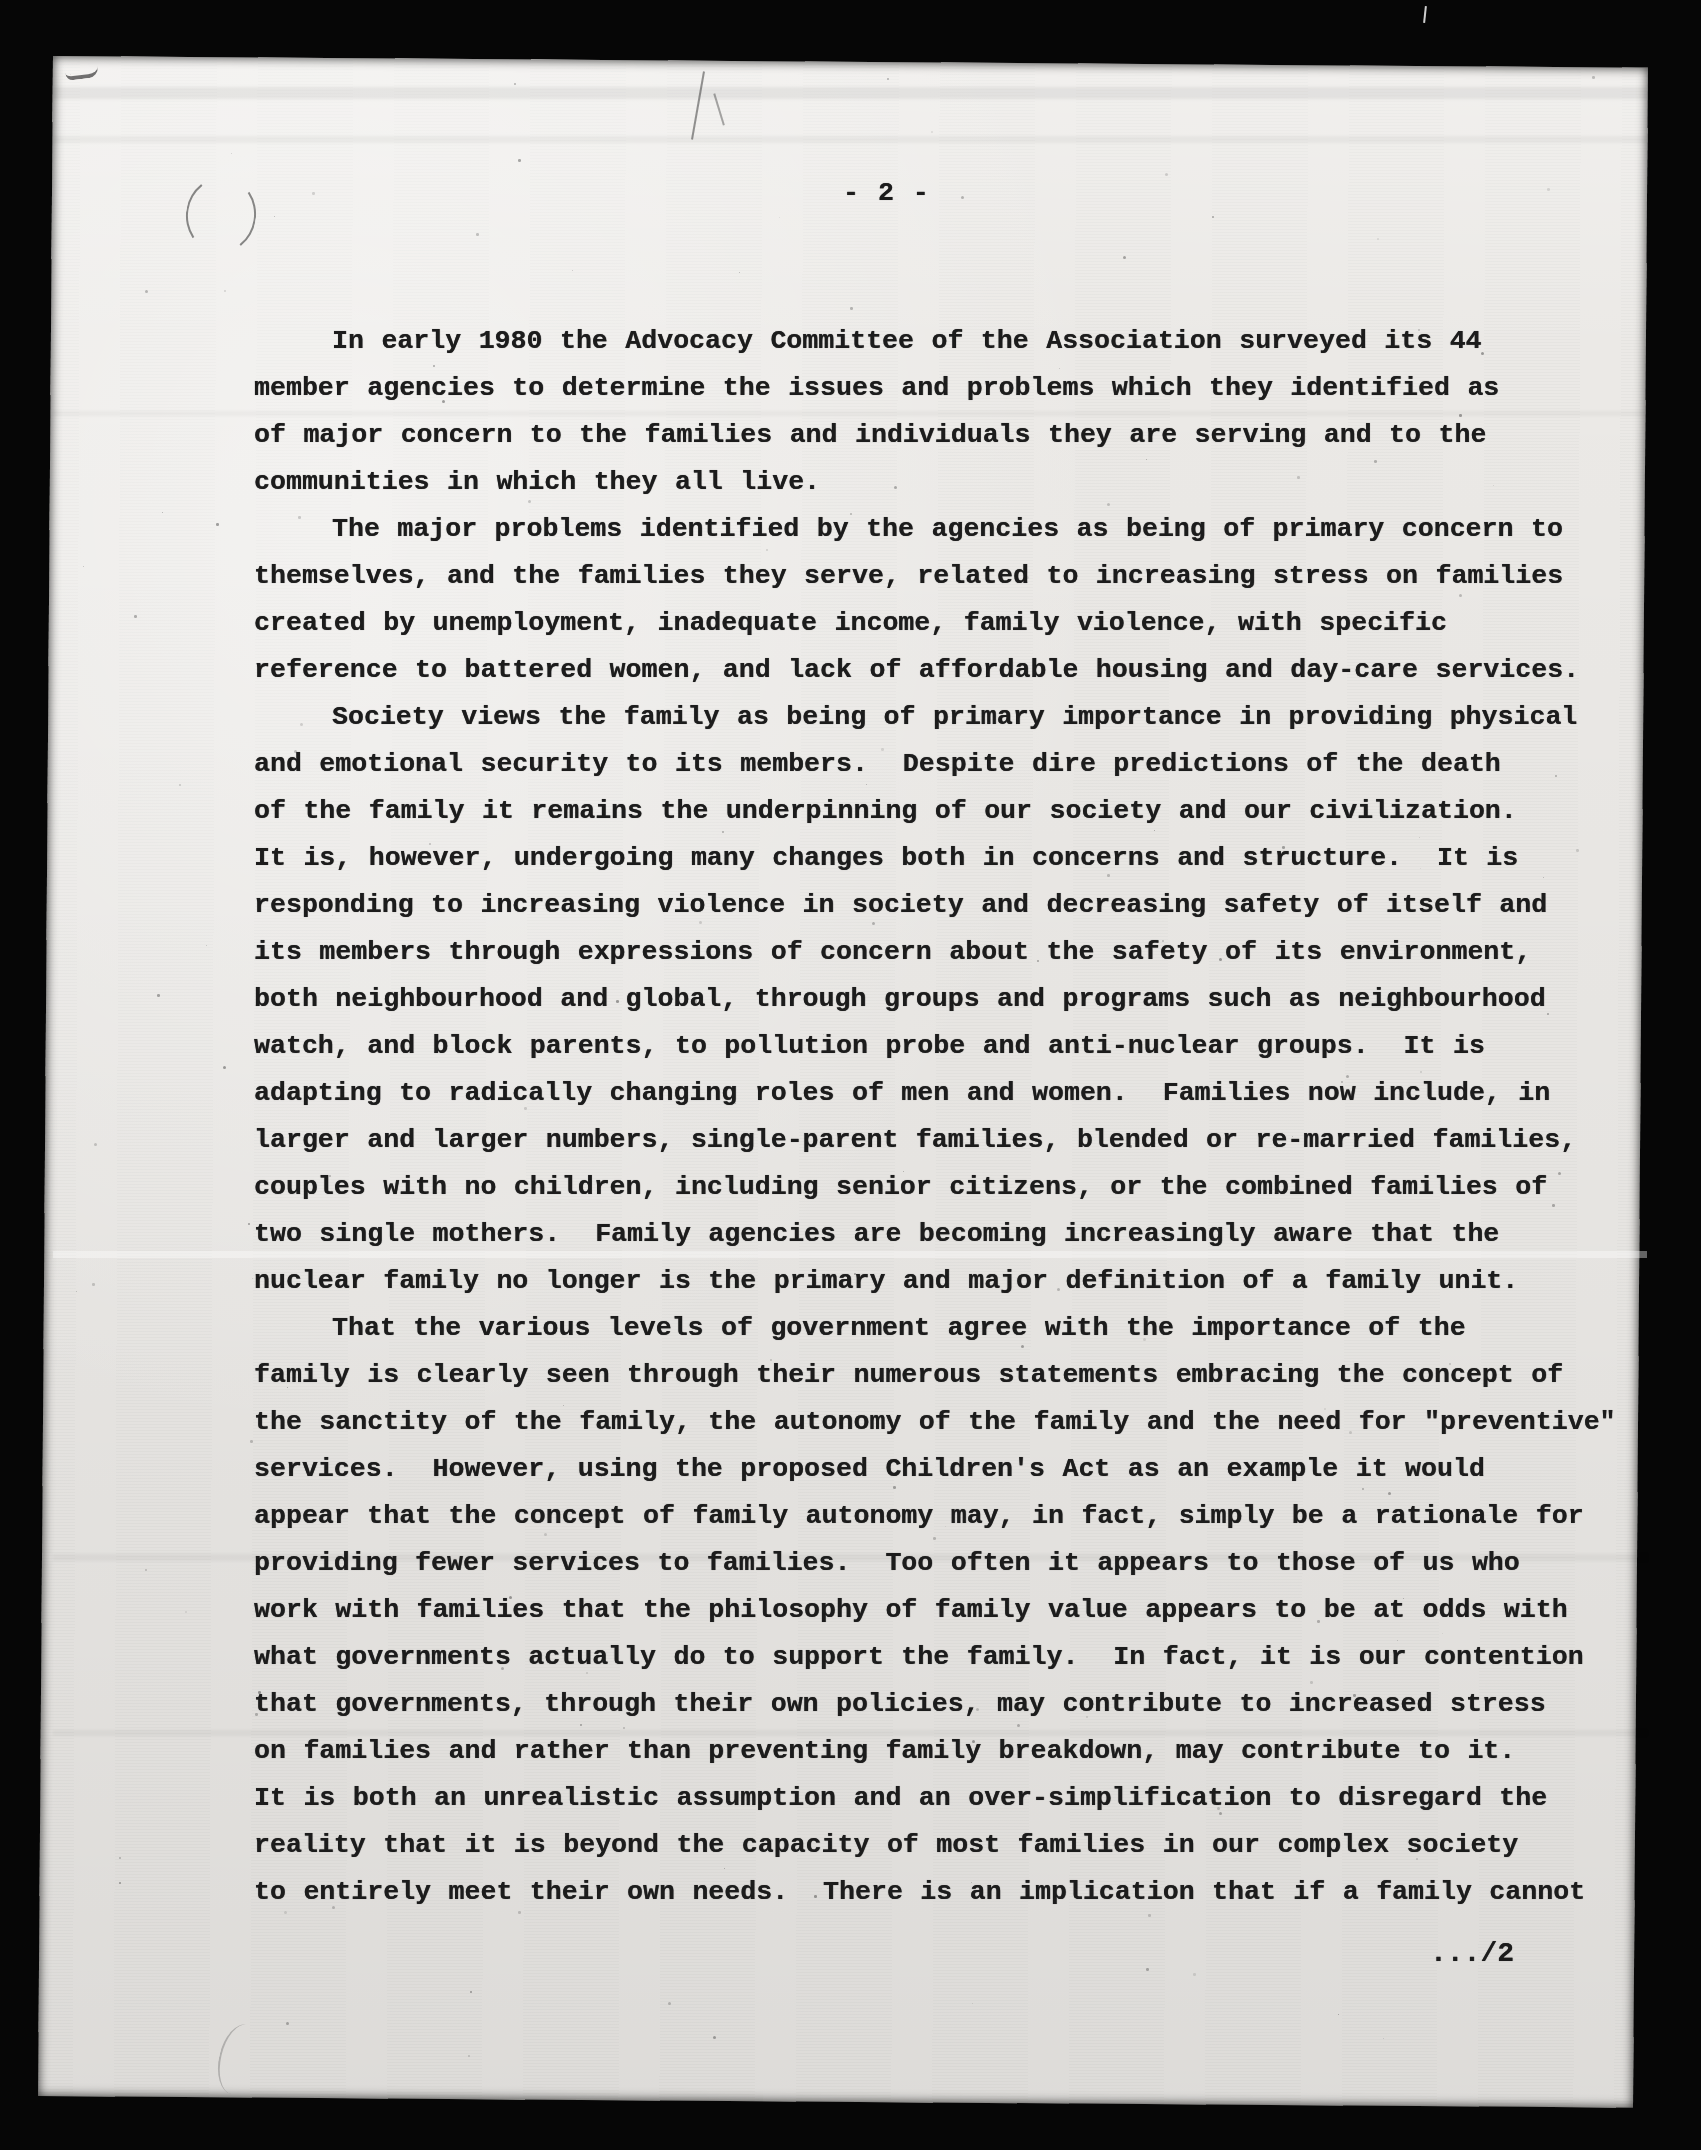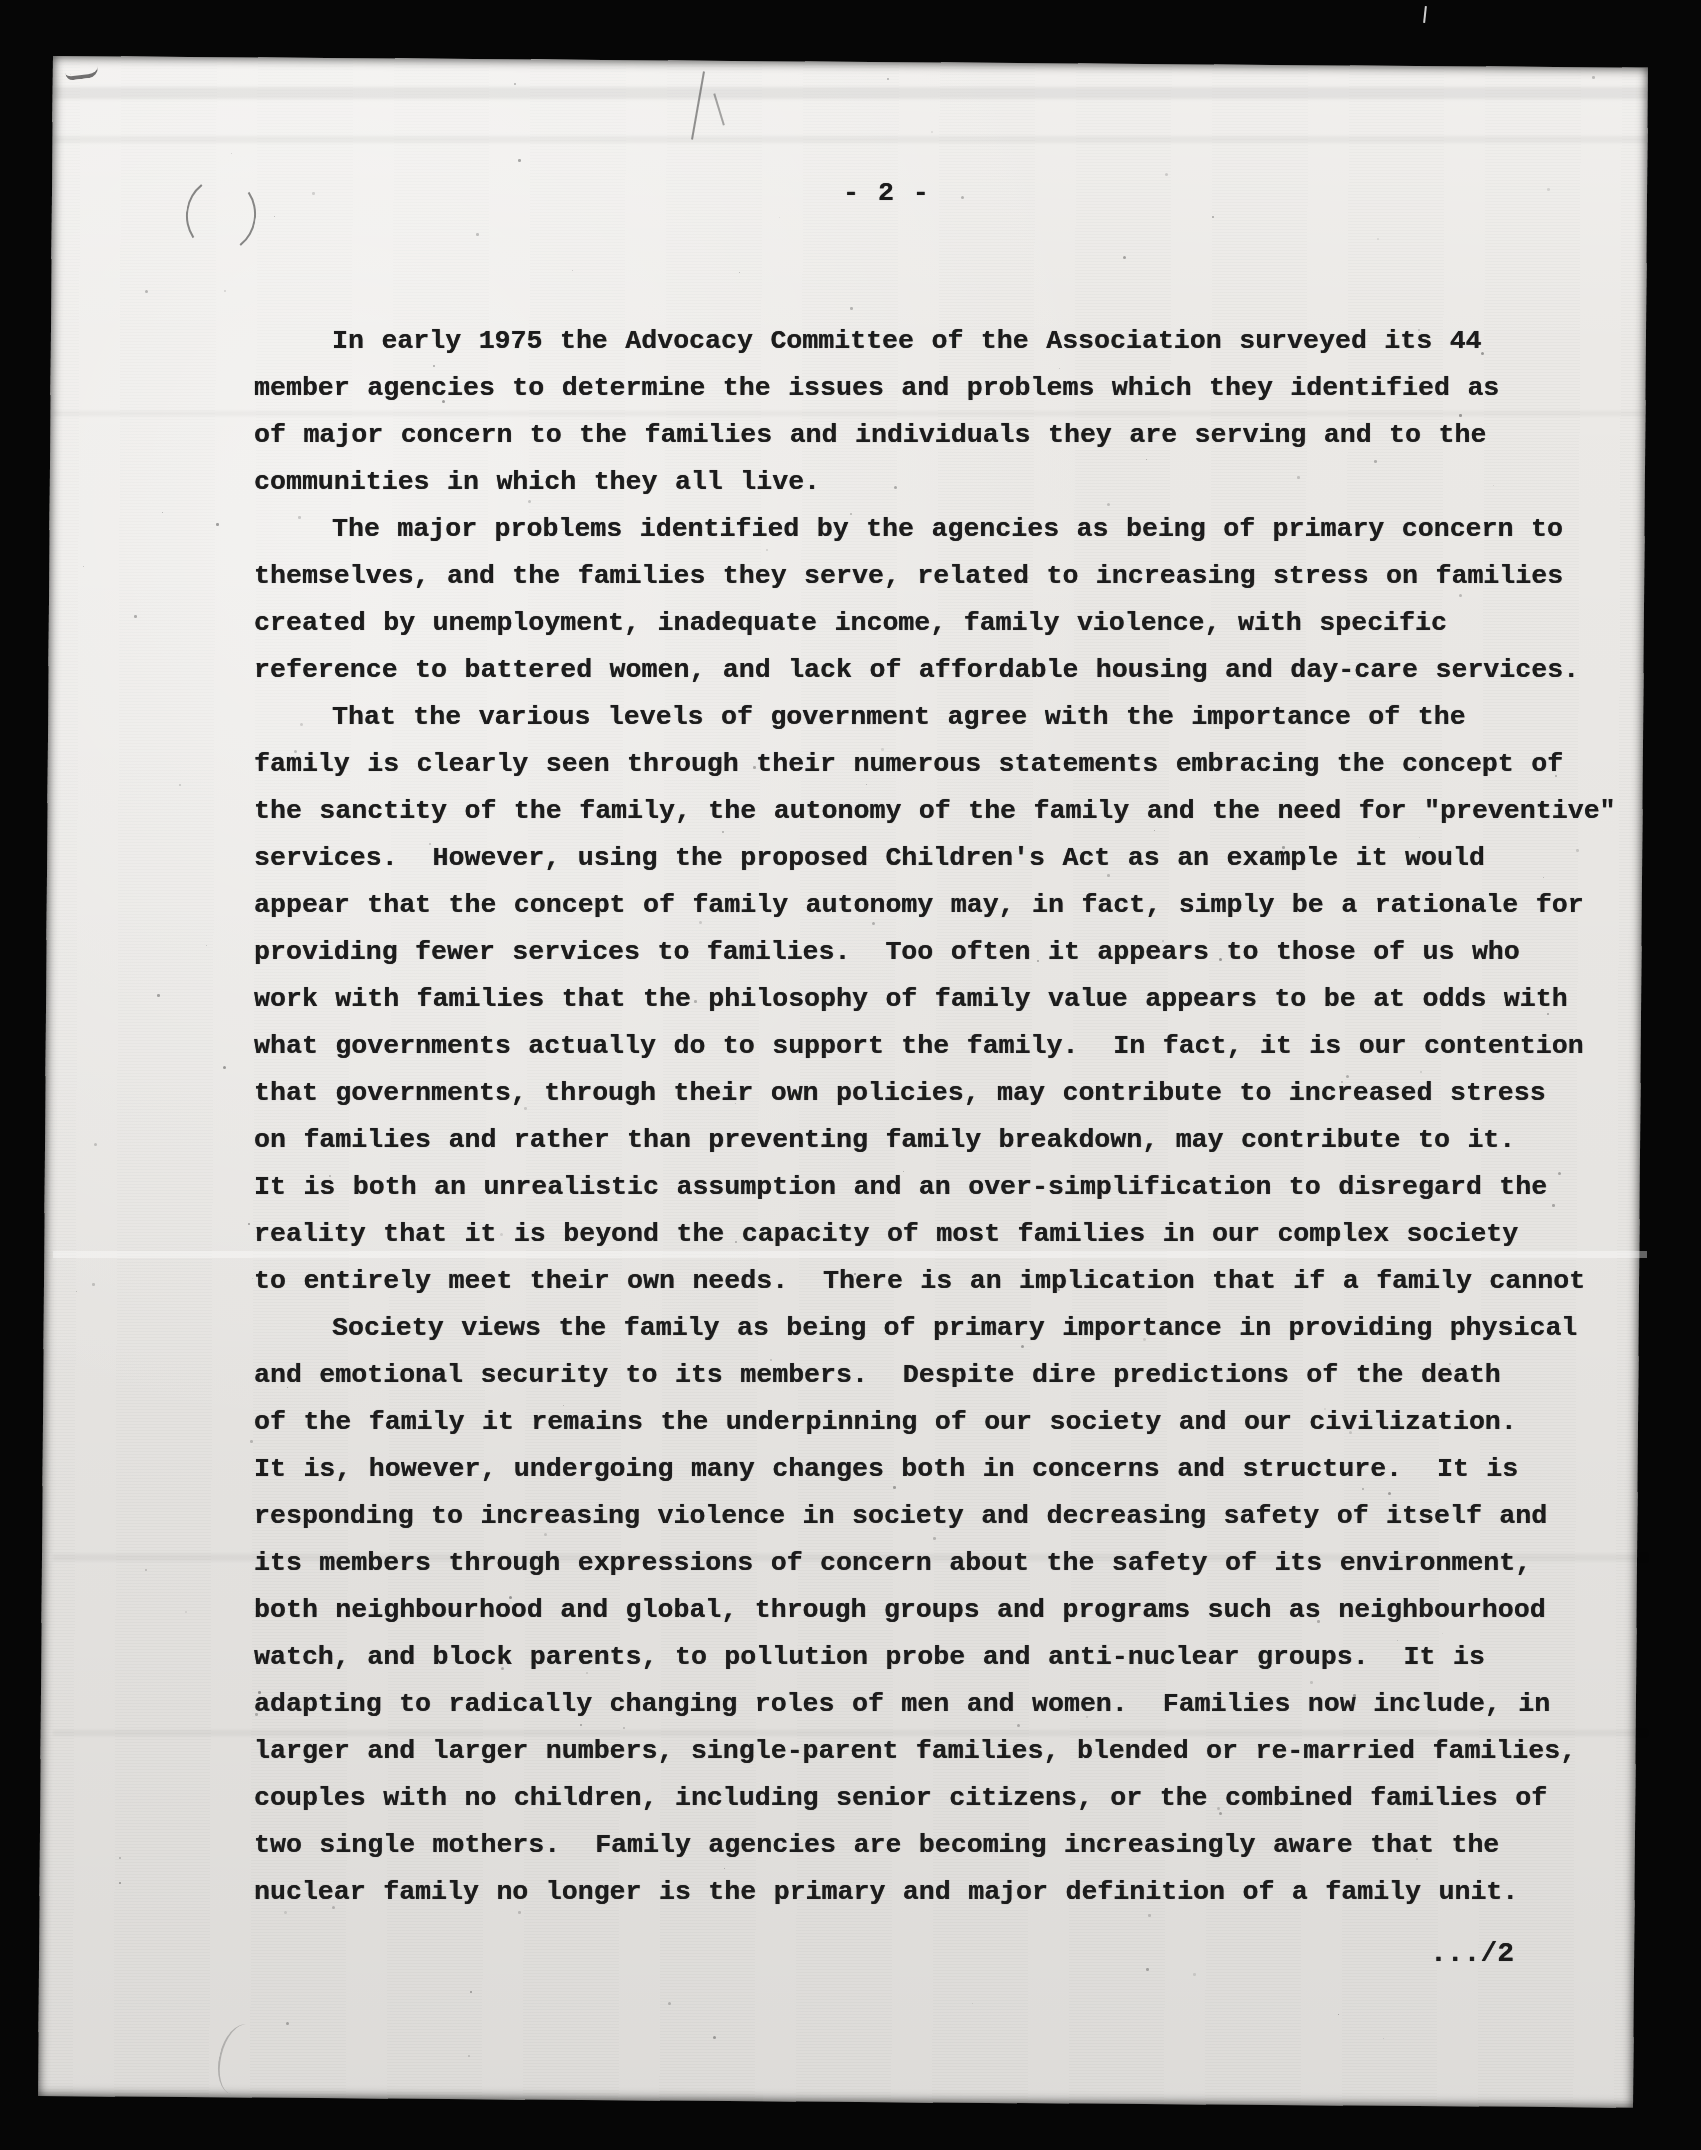--- a/index.html
+++ b/index.html
@@ -279,52 +279,52 @@
       <span class="speck" style="left: 470px; top: 1991px; width: 1.8px; height: 1.8px; opacity: 0.39;"></span>
     </div>
 
   <div class="typed page-number">- 2 -</div>
 
   <div class="heading-wrap">
     <span class="typed heading">Background:</span>
   </div>
 
   <div class="typed doc-body" id="doc-body">
-      <div class="para">In early 1975 the Advocacy Committee of the Association surveyed its 44
+      <div class="para">In early 1980 the Advocacy Committee of the Association surveyed its 44
 member agencies to determine the issues and problems which they identified as
 of major concern to the families and individuals they are serving and to the
 communities in which they all live.</div>
       <div class="para">The major problems identified by the agencies as being of primary concern to
 themselves, and the families they serve, related to increasing stress on families
 created by unemployment, inadequate income, family violence, with specific
 reference to battered women, and lack of affordable housing and day-care services.</div>
+      <div class="para">Society views the family as being of primary importance in providing physical
+and emotional security to its members.  Despite dire predictions of the death
+of the family it remains the underpinning of our society and our civilization.
+It is, however, undergoing many changes both in concerns and structure.  It is
+responding to increasing violence in society and decreasing safety of itself and
+its members through expressions of concern about the safety of its environment,
+both neighbourhood and global, through groups and programs such as neighbourhood
+watch, and block parents, to pollution probe and anti-nuclear groups.  It is
+adapting to radically changing roles of men and women.  Families now include, in
+larger and larger numbers, single-parent families, blended or re-married families,
+couples with no children, including senior citizens, or the combined families of
+two single mothers.  Family agencies are becoming increasingly aware that the
+nuclear family no longer is the primary and major definition of a family unit.</div>
       <div class="para">That the various levels of government agree with the importance of the
 family is clearly seen through their numerous statements embracing the concept of
 the sanctity of the family, the autonomy of the family and the need for "preventive"
 services.  However, using the proposed Children's Act as an example it would
 appear that the concept of family autonomy may, in fact, simply be a rationale for
 providing fewer services to families.  Too often it appears to those of us who
 work with families that the philosophy of family value appears to be at odds with
 what governments actually do to support the family.  In fact, it is our contention
 that governments, through their own policies, may contribute to increased stress
 on families and rather than preventing family breakdown, may contribute to it.
 It is both an unrealistic assumption and an over-simplification to disregard the
 reality that it is beyond the capacity of most families in our complex society
 to entirely meet their own needs.  There is an implication that if a family cannot</div>
-      <div class="para">Society views the family as being of primary importance in providing physical
-and emotional security to its members.  Despite dire predictions of the death
-of the family it remains the underpinning of our society and our civilization.
-It is, however, undergoing many changes both in concerns and structure.  It is
-responding to increasing violence in society and decreasing safety of itself and
-its members through expressions of concern about the safety of its environment,
-both neighbourhood and global, through groups and programs such as neighbourhood
-watch, and block parents, to pollution probe and anti-nuclear groups.  It is
-adapting to radically changing roles of men and women.  Families now include, in
-larger and larger numbers, single-parent families, blended or re-married families,
-couples with no children, including senior citizens, or the combined families of
-two single mothers.  Family agencies are becoming increasingly aware that the
-nuclear family no longer is the primary and major definition of a family unit.</div>
     </div>
 
   <div class="typed footer-mark">.../2</div>
 
 </div>
 
 
 </body></html>

